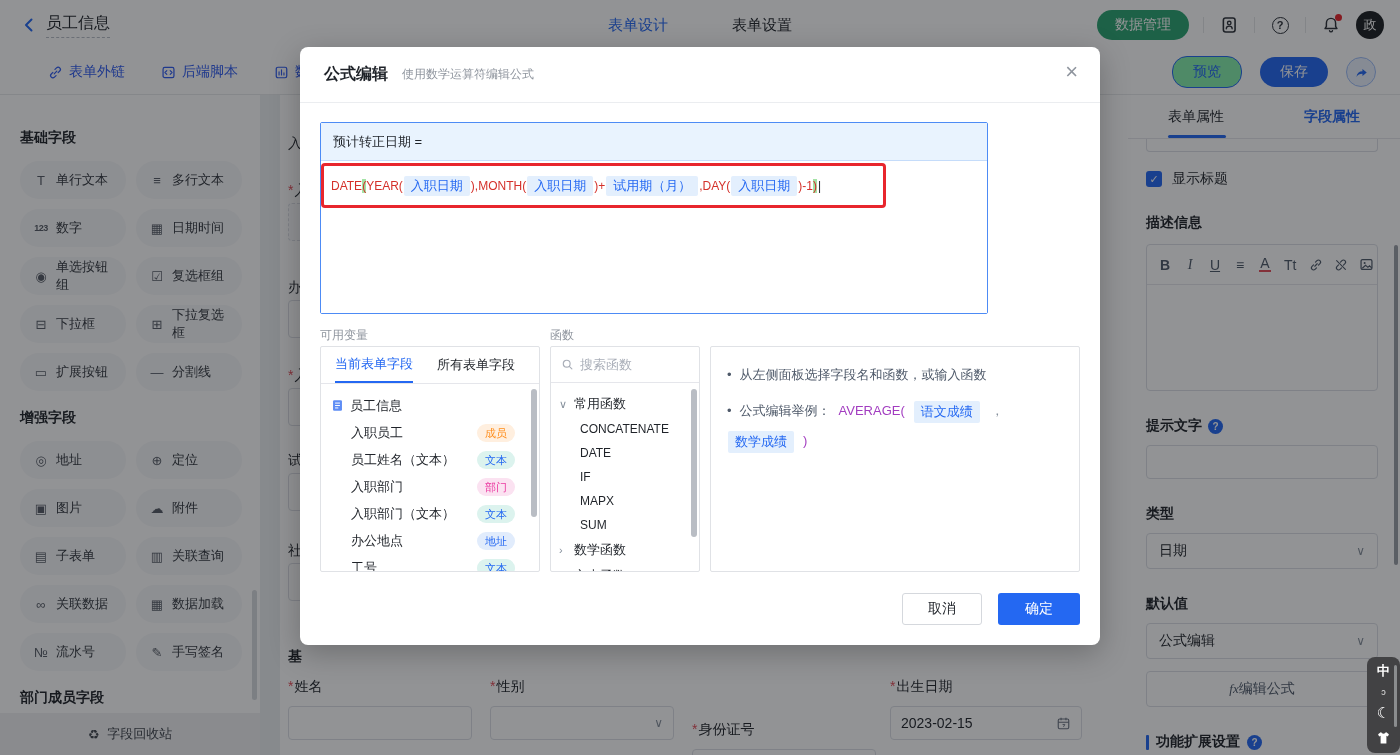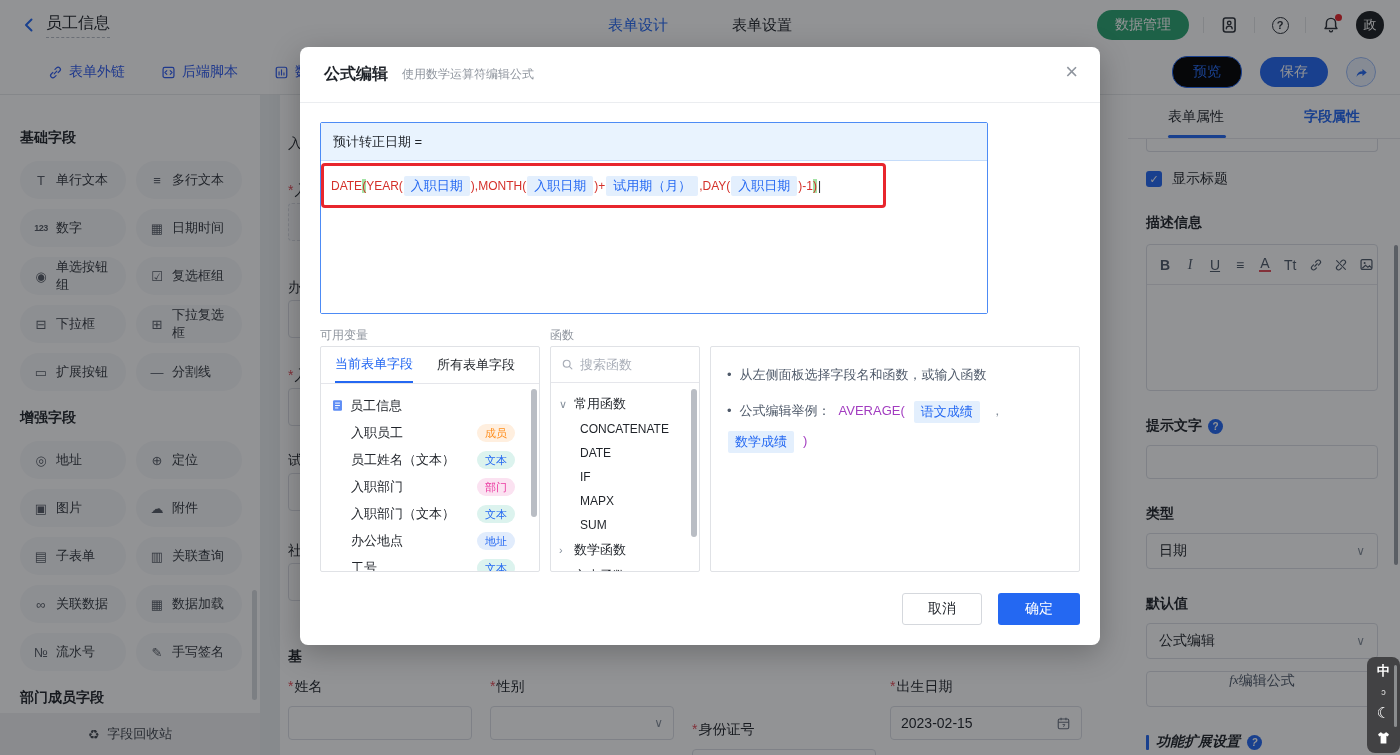--- a/index.html
+++ b/index.html
@@ -20,21 +20,21 @@
   .tb-ic{width:22px;height:22px;color:#2c3138;display:flex;align-items:center;justify-content:center;position:relative;cursor:pointer;}
   .help-circle{width:17px;height:17px;border:1.5px solid #2c3138;border-radius:50%;font-size:11px;font-weight:bold;display:flex;align-items:center;justify-content:center;}
   .bell-dot{position:absolute;top:0;right:0;width:7px;height:7px;border-radius:50%;background:#e8262d;}
   .avatar{width:28px;height:28px;border-radius:50%;background:#1d2023;color:#fff;font-size:13px;display:flex;align-items:center;justify-content:center;cursor:pointer;}
 
   
   .subbar{position:absolute;top:50px;left:0;right:0;height:45px;background:#fff;border-bottom:1px solid #e8e9eb;display:flex;align-items:center;z-index:1;}
   .sb-links{display:flex;gap:36px;margin-left:48px;}
   .sb-link{display:flex;align-items:center;gap:6px;color:#2e5bf0;font-size:14px;cursor:pointer;}
   .sb-right{position:absolute;right:24px;display:flex;align-items:center;gap:18px;}
-  .btn-preview{height:17px;padding:15px 20px;border:1px solid #2468f2;color:#2468f2;background:#000000;border-radius:15px;font-size:14px;display:flex;align-items:center;cursor:pointer;}
+  .btn-preview{height:17px;padding:15px 20px;border:1px solid #2468f2;color:#2468f2;background:#86efac;border-radius:15px;font-size:14px;display:flex;align-items:center;cursor:pointer;}
   .btn-save{height:30px;padding:0 20px;background:#2468f2;color:#fff;border-radius:15px;font-size:14px;display:flex;align-items:center;cursor:pointer;}
   .btn-share{width:30px;height:30px;border-radius:50%;background:#eaf1fe;border:1px solid #9dbdf8;display:flex;align-items:center;justify-content:center;cursor:pointer;}
 
   
   .sidebar{position:absolute;top:95px;left:0;width:260px;bottom:0;background:#fff;overflow:hidden;padding:8px 18px 0 20px;}
   .sec-title{font-size:14px;font-weight:bold;color:#1f2329;margin:18px 0 14px 0;}
   .pill-grid{display:grid;grid-template-columns:1fr 1fr;gap:10px 10px;}
   .pill{height:38px;border-radius:19px;background:#f6f7f9;display:flex;align-items:center;padding:0 12px;font-size:13px;color:#33383f;cursor:grab;}
   .p-ic{width:18px;margin-right:6px;color:#565c66;font-size:13px;text-align:center;flex:none;display:flex;align-items:center;justify-content:center;}
   .p-ic.num{font-size:9px;font-weight:bold;letter-spacing:-0.5px;}
@@ -69,23 +69,23 @@
   .help-fill{width:15px;height:15px;border-radius:50%;background:#2468f2;color:#fff;font-size:10px;font-weight:bold;display:flex;align-items:center;justify-content:center;cursor:pointer;}
   .rich-box{margin-top:12px;border:1px solid #dcdfe6;border-radius:4px;height:147px;}
   .rich-bar{height:40px;border-bottom:1px solid #e5e6eb;display:flex;align-items:center;gap:13px;padding:0 12px;color:#4e5969;}
   .r-ic{font-size:14px;cursor:pointer;min-width:12px;text-align:center;}
   .r-ic.it{font-style:italic;font-family:"Liberation Serif",serif;}
   .r-ic.un{text-decoration:underline;}
   .r-ic.clr{border-bottom:2px solid #e34d59;line-height:13px;}
   .pn-field{margin-top:10px;height:34px;border:1px solid #dcdfe6;border-radius:4px;width:100%;padding:0 10px;font-size:14px;}
   .pn-select{margin-top:10px;height:36px;border:1px solid #dcdfe6;border-radius:4px;display:flex;align-items:center;justify-content:space-between;padding:0 12px;font-size:14px;color:#1f2329;cursor:pointer;}
   .pn-select .chev{color:#86909c;font-size:12px;}
-  .fx-btn{margin-top:12px;height:36px;border:1px solid #dcdfe6;border-radius:4px;display:flex;justify-content:center;gap:0;font-size:14px;color:#4e5969;cursor:pointer;}
+  .fx-btn{margin-top:12px;height:36px;border:1px solid #dcdfe6;border-radius:4px;display:flex;align-items:center;justify-content:center;gap:0;font-size:14px;color:#4e5969;cursor:pointer;}
   .fx-glyph{font-style:italic;font-family:"Liberation Serif",serif;font-size:13px;}
-  .ext-row{margin-top:26px;display:flex;align-items:center;gap:7px;font-style:italic;}
+  .ext-row{margin-top:26px;display:flex;align-items:center;gap:7px;}
   .ext-bar{width:3px;height:15px;background:#2468f2;border-radius:1px;}
   .ext-text{font-size:14px;font-weight:bold;color:#1f2329;}
   .pn-thumb{position:absolute;right:2px;top:150px;width:4px;height:320px;border-radius:2px;background:#9a9ea6;}
 
   
   .overlay{position:absolute;inset:0;background:rgba(13,16,20,0.45);z-index:40;}
   .modal{position:absolute;left:300px;top:47px;width:800px;height:598px;background:#fff;border-radius:8px;box-shadow:0 8px 30px rgba(0,0,0,.25);z-index:50;}
   .m-header{height:56px;border-bottom:1px solid #ebedf0;display:flex;align-items:center;padding:0 24px;}
   .m-title{font-size:16px;font-weight:bold;color:#1f2329;}
   .m-sub{font-size:12px;color:#8f959e;margin-left:14px;}

